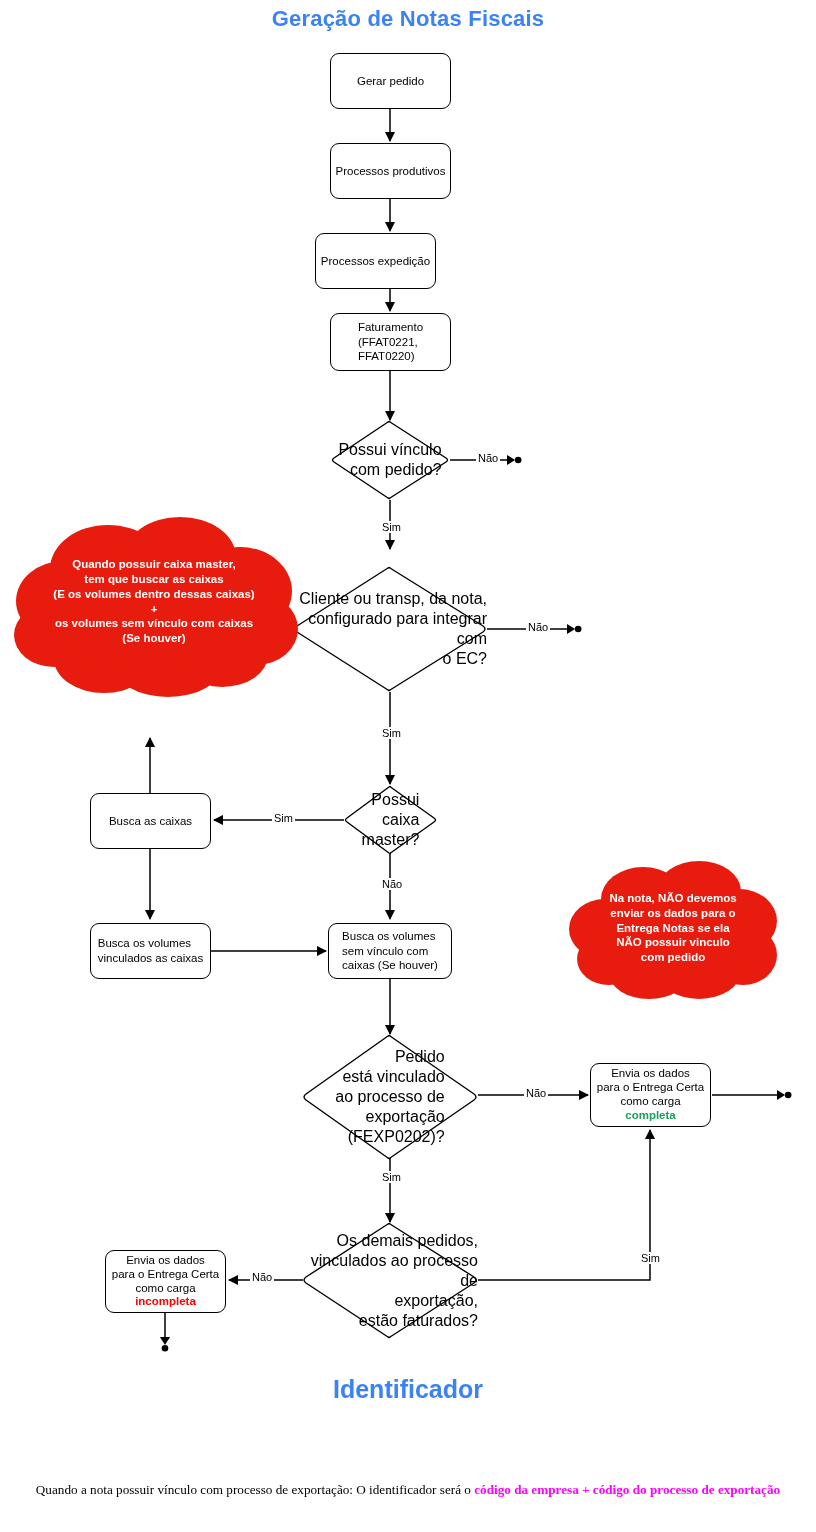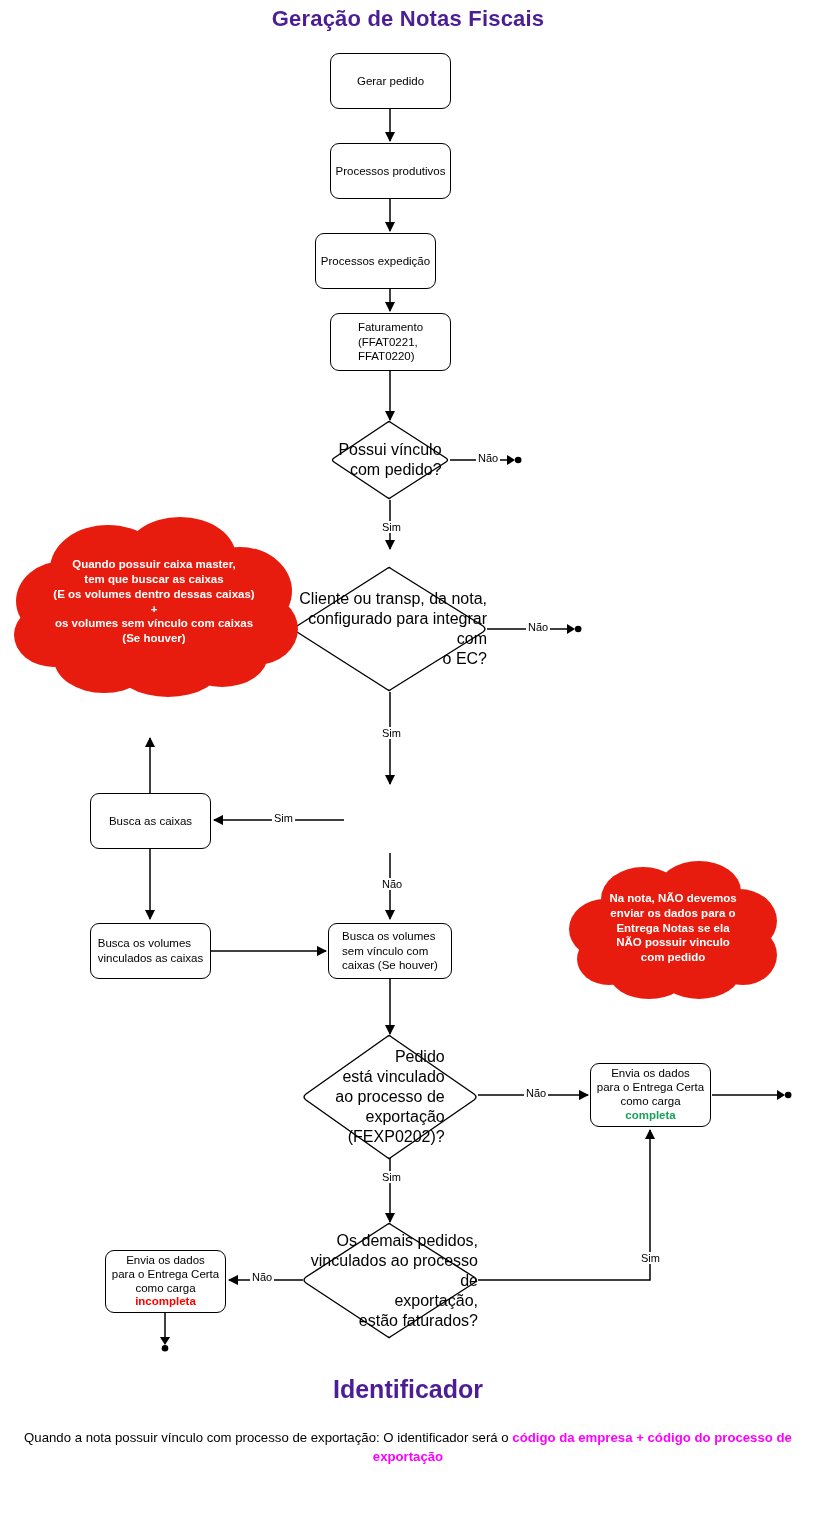--- a/index.html
+++ b/index.html
@@ -13,21 +13,21 @@
     width: 816px;
     height: 1532px;
     background: #ffffff;
     overflow: hidden;
   }
   .title {
     position: absolute;
     width: 100%;
     text-align: center;
     font-weight: bold;
-    color: #4c1d95;
+    color: #3b82f6;
   }
   #chart-title { top: 6px; font-size: 22px; letter-spacing: 0.2px; }
   #ident-title { top: 1375px; font-size: 25px; }
 
   
   .node {
     position: absolute;
     border: 1.4px solid #000000;
     background: #ffffff;
     border-radius: 9px;
@@ -103,21 +103,21 @@
   
   .ident-line {
     position: absolute;
     width: 100%;
     text-align: center;
     font-size: 13.2px;
     color: #000000;
     line-height: 1.45;
     padding: 0 14px;
   }
-  #ident-p1 { top: 1428px; }
+  #ident-p1 { top: 1480px; font-family: Liberation Serif, serif; }
   #ident-p2 { top: 1480px; }
   .hl-magenta { color: #ff00ff; font-weight: bold; }
   .hl-blue    { color: #1f8fff; font-weight: bold; }
   .hl-red     { color: #ff0000; font-weight: bold; }
   .green      { color: #19a05a; }
   .red        { color: #ff0000; }
   .bold       { font-weight: bold; }
 </style>
 </head>
 <body>
@@ -216,20 +216,28 @@
 
   <div class="diamond" style="left:293px; top:566px; width:194px; height:126px;">
     <svg width="194" height="126" viewBox="0 0 194 126">
       <path d="M 97 2 L 190 60 Q 194 63 190 66 L 97 124 Q 97 125 95 124 L 4 66 Q 0 63 4 60 L 95 2 Q 97 1 97 2 Z" fill="#fff" stroke="#000" stroke-width="1.4" stroke-linejoin="round"></path>
     </svg>
     <div class="dlabel">Cliente ou transp, da nota,
 configurado para integrar com
 o EC?</div>
   </div>
 
+  <div class="diamond" style="left:344px; top:785px; width:93px; height:70px;">
+    <svg width="93" height="70" viewBox="0 0 93 70">
+      <path d="M 46.5 2 L 90 33 Q 93 35 90 37 L 46.5 68 Q 46.5 69 45 68 L 3 37 Q 0 35 3 33 L 45 2 Q 46.5 1 46.5 2 Z" fill="#fff" stroke="#000" stroke-width="1.4" stroke-linejoin="round"></path>
+    </svg>
+    <div class="dlabel">Possui
+caixa
+master?</div>
+  </div>
 
   <div class="diamond" style="left:302px; top:1034px; width:176px; height:126px;">
     <svg width="176" height="126" viewBox="0 0 176 126">
       <path d="M 88 2 L 172 60 Q 176 63 172 66 L 88 124 Q 88 125 86 124 L 4 66 Q 0 63 4 60 L 86 2 Q 88 1 88 2 Z" fill="#fff" stroke="#000" stroke-width="1.4" stroke-linejoin="round"></path>
     </svg>
     <div class="dlabel">Pedido
 está vinculado
 ao processo de
 exportação
 (FEXP0202)?</div>

